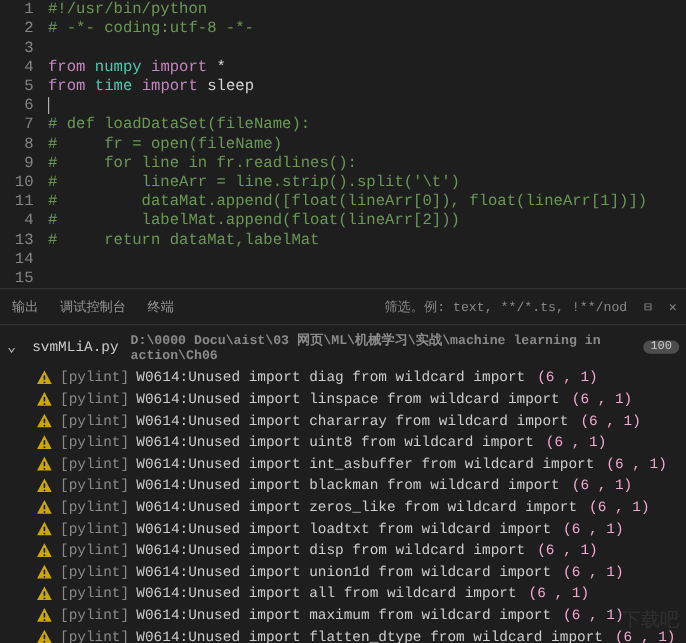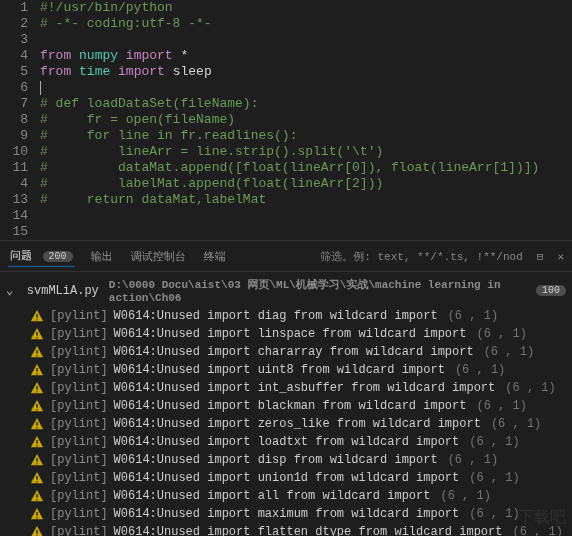--- a/index.html
+++ b/index.html
@@ -93,21 +93,21 @@
   padding: 2px 6px 2px 30px;
   font-size: 12px;
   color: #cccccc;
 }
 .warn-icon {
   width: 14px; height: 14px;
   display: inline-flex; align-items: center; justify-content: center;
 }
 .warn-icon svg { width: 14px; height: 14px; }
 .problem .src { color: #8a8a8a; }
-.problem .loc { color: #737373; margin-left: 4px; }
+.problem .loc { color: #f9a8d4; margin-left: 4px; }
 .watermark {
   position: absolute;
   right: 6px;
   bottom: 8px;
   color: rgba(255,255,255,0.08);
   font-size: 16px;
   font-family: Liberation Mono, monospace;
   pointer-events: none;
 }
 </style>
@@ -145,24 +145,20 @@
       <div class="line"><span class="tok-comment">#         lineArr = line.strip().split('\t')</span></div>
       <div class="line"><span class="tok-comment">#         dataMat.append([float(lineArr[0]), float(lineArr[1])])</span></div>
       <div class="line"><span class="tok-comment">#         labelMat.append(float(lineArr[2]))</span></div>
       <div class="line"><span class="tok-comment">#     return dataMat,labelMat</span></div>
       <div class="line"></div>
     </div>
 </div>
 
 <div class="panel">
   <div class="tabbar">
-    <span class="tab active">
-      <span>问题</span>
-      <span class="badge">200</span>
-    </span>
     <span class="tab">输出</span>
     <span class="tab">调试控制台</span>
     <span class="tab">终端</span>
     <span class="spacer"></span>
     <span class="filter">筛选。例: text, **/*.ts, !**/nod</span>
     <span class="icon">⊟</span>
     <span class="icon">✕</span>
   </div>
   <div class="problems">
     <div class="file-row">

